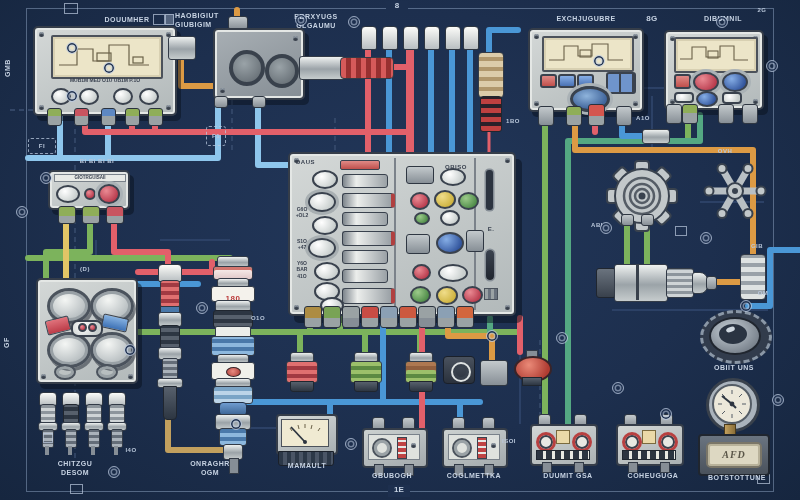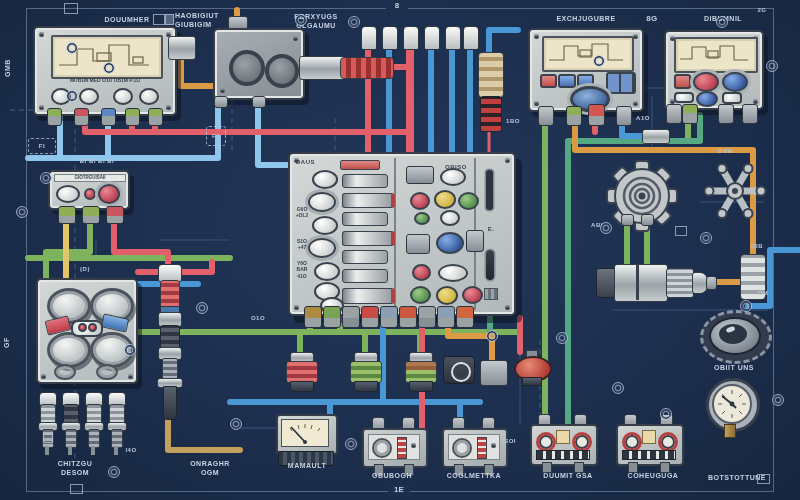--- a/index.html
+++ b/index.html
@@ -450,20 +450,43 @@
     <div class="abs rib-red" style="left:4px;top:16px;width:18px;height:26px;"></div>
     <div class="abs" style="left:4px;top:42px;width:18px;height:6px;background:#4a79aa;border:1px solid #2d3642;"></div>
     <div class="abs metal" style="left:2px;top:48px;width:22px;height:13px;"></div>
     <div class="abs rib-dark" style="left:4px;top:61px;width:18px;height:22px;"></div>
     <div class="abs metal" style="left:2px;top:83px;width:22px;height:11px;"></div>
     <div class="abs thread" style="left:6px;top:94px;width:14px;height:20px;"></div>
     <div class="abs metal" style="left:1px;top:114px;width:24px;height:8px;"></div>
     <div class="abs" style="left:7px;top:122px;width:12px;height:32px;background:linear-gradient(#57606c,#2d3642);border:1px solid #20262f;border-radius:0 0 4px 4px;"></div>
   </div>
 
+  <div class="abs" style="left:210px;top:256px;width:46px;height:218px;">
+    <div class="abs metal" style="left:7px;top:0;width:30px;height:10px;"></div>
+    <div class="abs" style="left:3px;top:10px;width:38px;height:12px;background:linear-gradient(#fbf3f0,#e0c8c8);border:1.5px solid #333b47;border-radius:3px;box-shadow:inset 0 3px 0 #d4766e;"></div>
+    <div class="abs metal" style="left:7px;top:22px;width:30px;height:8px;"></div>
+    <div class="abs" style="left:1px;top:30px;width:42px;height:14px;background:#f4f2ec;border:1.5px solid #333b47;border-radius:3px;text-align:center;">
+      <span class="lbl" style="color:#bb3a3a;font-size:8px;line-height:14px;">180</span>
+    </div>
+    <div class="abs metal" style="left:5px;top:44px;width:34px;height:10px;"></div>
+    <div class="abs rib-dark" style="left:3px;top:54px;width:38px;height:16px;"></div>
+    <div class="abs" style="left:5px;top:70px;width:34px;height:10px;background:#eceeea;border:1.5px solid #333b47;border-radius:2px;"></div>
+    <div class="abs rib-blu" style="left:1px;top:80px;width:42px;height:18px;"></div>
+    <div class="abs metal" style="left:7px;top:98px;width:30px;height:8px;"></div>
+    <div class="abs" style="left:1px;top:106px;width:42px;height:16px;background:#f0f0ea;border:1.5px solid #333b47;border-radius:3px;">
+      <div class="abs" style="left:14px;top:4px;width:13px;height:8px;border-radius:50%;background:radial-gradient(circle at 45% 40%,#e88a80,#a83a34);border:1.5px solid #3a2428;"></div>
+    </div>
+    <div class="abs metal" style="left:5px;top:122px;width:34px;height:8px;"></div>
+    <div class="abs" style="left:3px;top:130px;width:38px;height:16px;background:repeating-linear-gradient(0deg,#bcd4e8 0 4px,#7aa4c6 4px 8px);border:1px solid #333b47;border-radius:3px;"></div>
+    <div class="abs" style="left:9px;top:146px;width:26px;height:12px;background:linear-gradient(#6f9cd0,#3c6494);border:1.5px solid #20304a;border-radius:4px;"></div>
+    <div class="abs metal" style="left:5px;top:158px;width:34px;height:14px;"></div>
+    <div class="abs rib-blu" style="left:9px;top:172px;width:26px;height:16px;"></div>
+    <div class="abs metal" style="left:13px;top:188px;width:18px;height:14px;"></div>
+    <div class="abs" style="left:19px;top:202px;width:8px;height:14px;background:#868e96;border:1px solid #333b47;"></div>
+  </div>
   <div class="abs lbl tiny" style="left:246px;top:315px;width:24px;">O1O</div>
 
   <div class="abs" style="left:286px;top:352px;width:30px;height:38px;">
     <div class="abs metal" style="left:4px;top:0;width:22px;height:9px;"></div>
     <div class="abs rib-red" style="left:0;top:9px;width:30px;height:20px;"></div>
     <div class="abs" style="left:4px;top:29px;width:22px;height:9px;background:linear-gradient(#57606c,#2d3642);border:1px solid #20262f;border-radius:0 0 3px 3px;"></div>
   </div>
   <div class="abs" style="left:350px;top:352px;width:30px;height:38px;">
     <div class="abs metal" style="left:4px;top:0;width:22px;height:9px;"></div>
     <div class="abs rib-grn" style="left:0;top:9px;width:30px;height:20px;"></div>
@@ -573,20 +596,25 @@
             <path d="M18 32 V28"></path>
         </g>
         <line x1="18" y1="18" x2="8" y2="10" stroke="#2d3540" stroke-width="2"></line>
         <line x1="18" y1="18" x2="22" y2="22" stroke="#2d3540" stroke-width="2"></line>
         <circle cx="18" cy="18" r="2.4" fill="#2d3540"></circle>
       </svg>
     </div>
   </div>
   <div class="abs" style="left:724px;top:424px;width:10px;height:12px;background:linear-gradient(90deg,#c2a05e,#8a6e38);border:1px solid #4a3a1c;"></div>
 
+  <div class="abs" style="left:698px;top:434px;width:68px;height:38px;background:linear-gradient(#6a7480,#4a525c);border:2px solid #20262f;border-radius:4px;">
+    <div class="abs" style="left:6px;top:6px;width:52px;height:22px;background:#ddd8c2;border:2px solid #7a7668;border-radius:5px;box-shadow:inset 0 0 0 2px #b8b29a;text-align:center;">
+      <span class="lbl" style="color:#5a5648;font:italic 700 10px 'Liberation Serif',serif;line-height:22px;letter-spacing:1px;">AFD</span>
+    </div>
+  </div>
 
   <div class="abs lbl tiny" style="left:584px;top:222px;width:26px;">ABI</div>
   <div class="abs lbl tiny" style="left:712px;top:148px;width:26px;">OVH</div>
   <div class="abs lbl tiny" style="left:744px;top:243px;width:26px;">GIB</div>
   <div class="abs lbl tiny" style="left:752px;top:290px;width:22px;">OM</div>
   <div class="abs lbl tiny" style="left:494px;top:438px;width:30px;">ISOI</div>
   <div class="abs lbl tiny" style="left:118px;top:447px;width:26px;">I4O</div>
   <div class="abs lbl tiny" style="left:630px;top:115px;width:26px;">A1O</div>
 
   <div class="abs mk" style="left:66px;top:42px;"></div>

